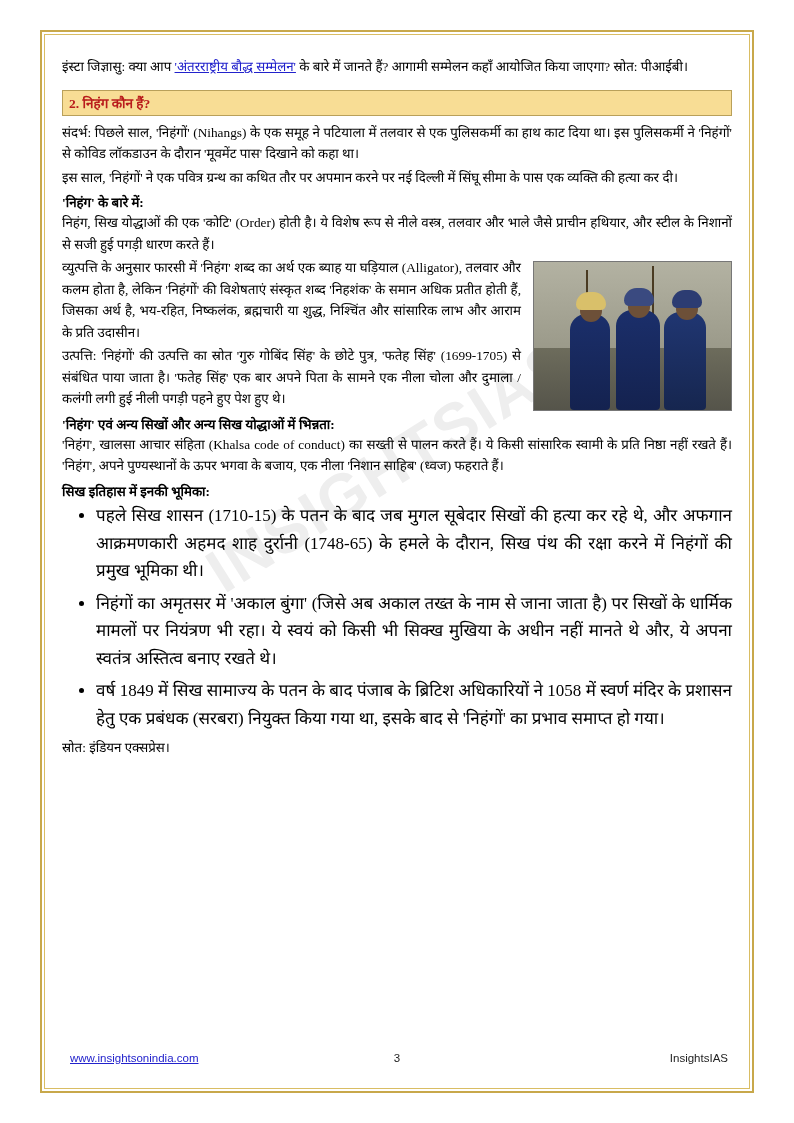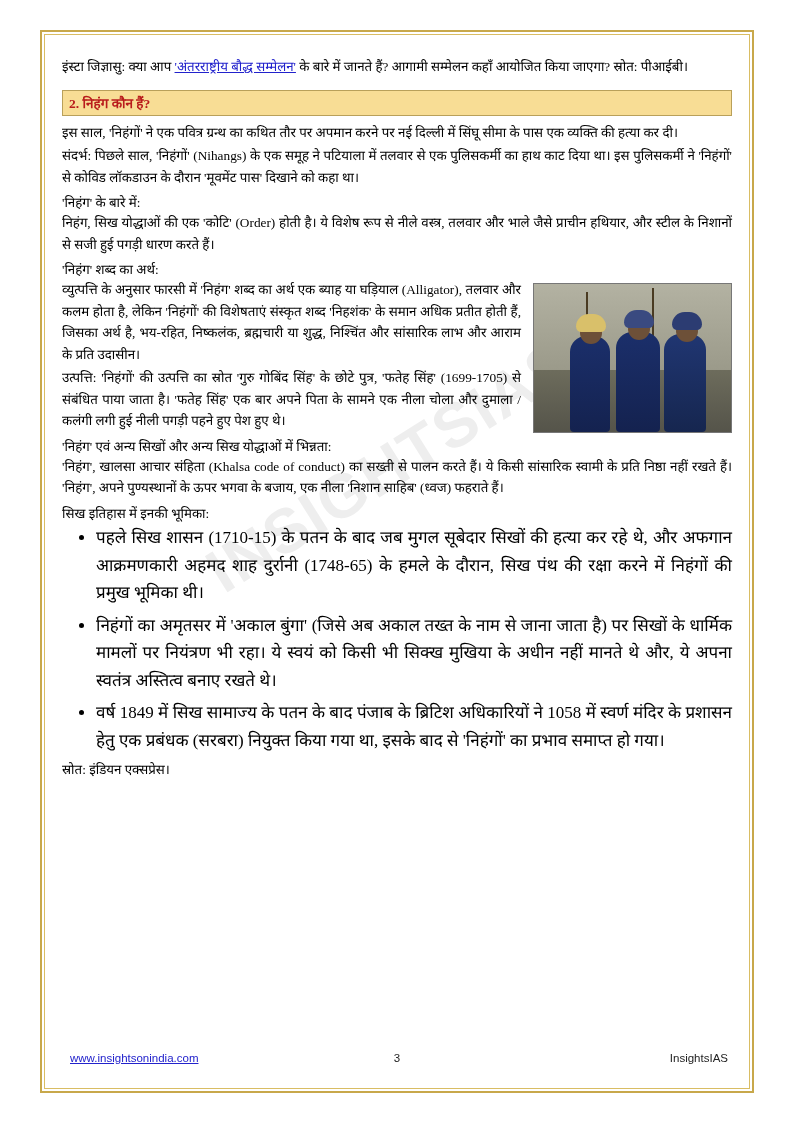--- a/index.html
+++ b/index.html
@@ -81,21 +81,21 @@
   .section-head {
     background: #f8dd95;
     border: 1px solid #b9a05a;
     font-weight: bold;
     font-size: 13.5px;
     padding: 3px 6px;
     margin: 12px 0 6px 0;
     color: #b91c1c;
   }
   .subhead {
-    font-weight: normal;
+    font-weight: bold;
     font-size: 13.3px;
     margin: 5px 0 1px 0;
     color: #000;
   }
   ul.bullets {
     margin: 2px 0 0 0;
     padding-left: 34px;
   }
   ul.bullets li {
     font-size: 17px;
@@ -201,30 +201,29 @@
   <div class="watermark">INSIGHTSIAS</div>
 
   <div class="content">
 
     <p class="para layer">
       <span class="bold">इंस्टा जिज्ञासु:</span><span> क्या आप </span><a class="link" href="#">'अंतरराष्ट्रीय बौद्ध सम्मेलन'</a><span> के बारे में जानते हैं? आगामी सम्मेलन कहाँ आयोजित किया जाएगा? स्रोत: पीआईबी।</span>
     </p>
 
     <div class="section-head layer">2. निहंग कौन हैं?</div>
 
-    <p class="para layer">इस साल, 'निहंगों' ने एक पवित्र ग्रन्थ का कथित तौर पर अपमान करने पर नई दिल्ली में सिंघू सीमा के पास एक व्यक्ति की हत्या कर दी।</p>
-
     <p class="para layer">
       <span class="bold">संदर्भ:</span><span> पिछले साल, 'निहंगों' (Nihangs) के एक समूह ने पटियाला में तलवार से एक पुलिसकर्मी का हाथ काट दिया था। इस पुलिसकर्मी ने 'निहंगों' से कोविड लॉकडाउन के दौरान 'मूवमेंट पास' दिखाने को कहा था।</span>
     </p>
 
+    <p class="para layer">इस साल, 'निहंगों' ने एक पवित्र ग्रन्थ का कथित तौर पर अपमान करने पर नई दिल्ली में सिंघू सीमा के पास एक व्यक्ति की हत्या कर दी।</p>
+
     <div class="subhead layer">'निहंग' के बारे में:</div>
     <p class="para layer">निहंग, सिख योद्धाओं की एक 'कोटि' (Order) होती है। ये विशेष रूप से नीले वस्त्र, तलवार और भाले जैसे प्राचीन हथियार, और स्टील के निशानों से सजी हुई पगड़ी धारण करते हैं।</p>
 
-    <div class="subhead layer">'निहंग' शब्द का अर्थ:</div>
 
     <div class="img-wrap">
       <div class="wall"></div>
       <div class="ground"></div>
       <div class="spear" style="left:52px; bottom:20px; height:120px;"></div>
       <div class="spear" style="left:118px; bottom:18px; height:126px;"></div>
       <div class="fig fig1">
         <div class="robe"></div>
         <div class="head"></div>
         <div class="turban"></div>

